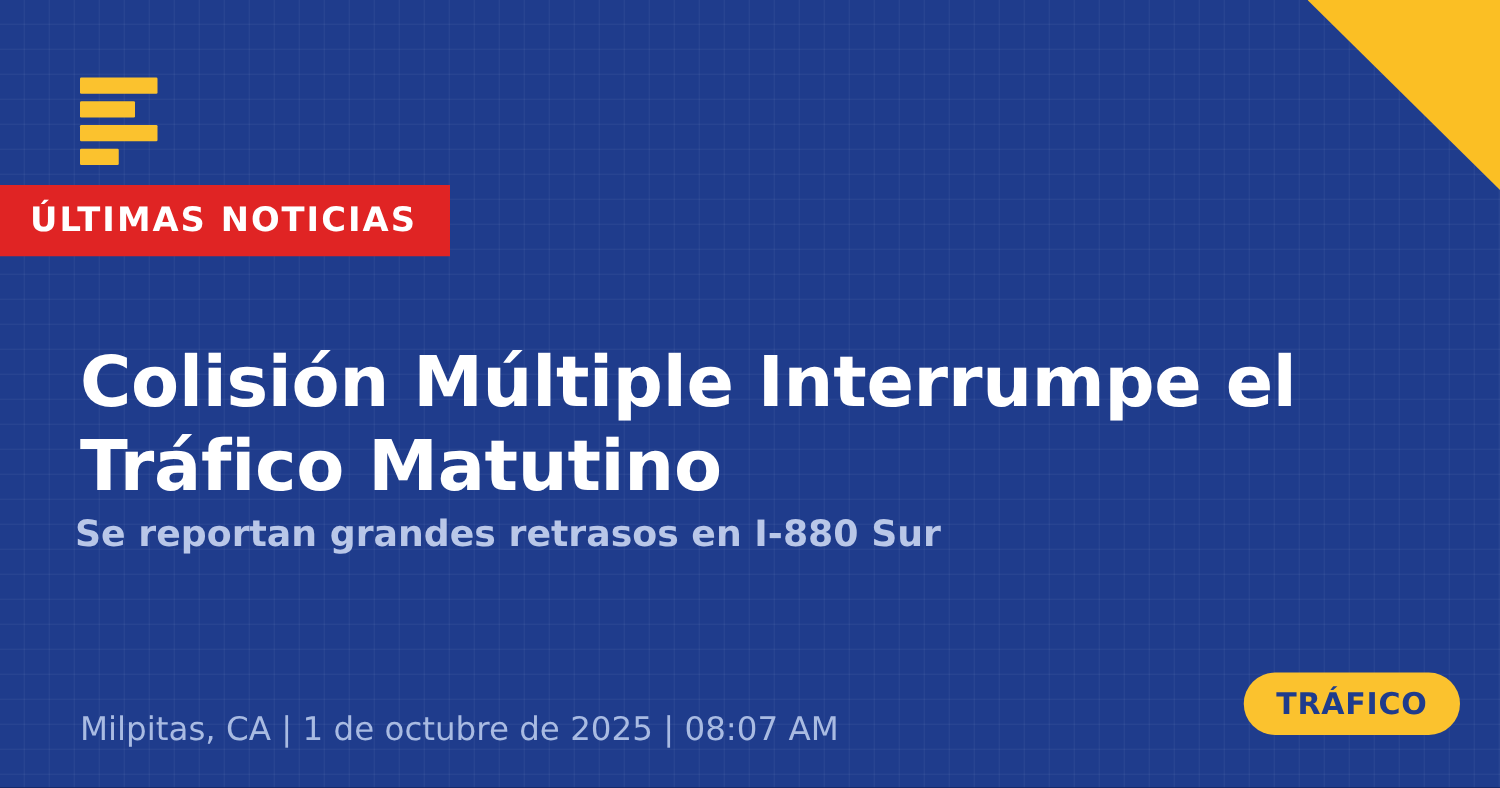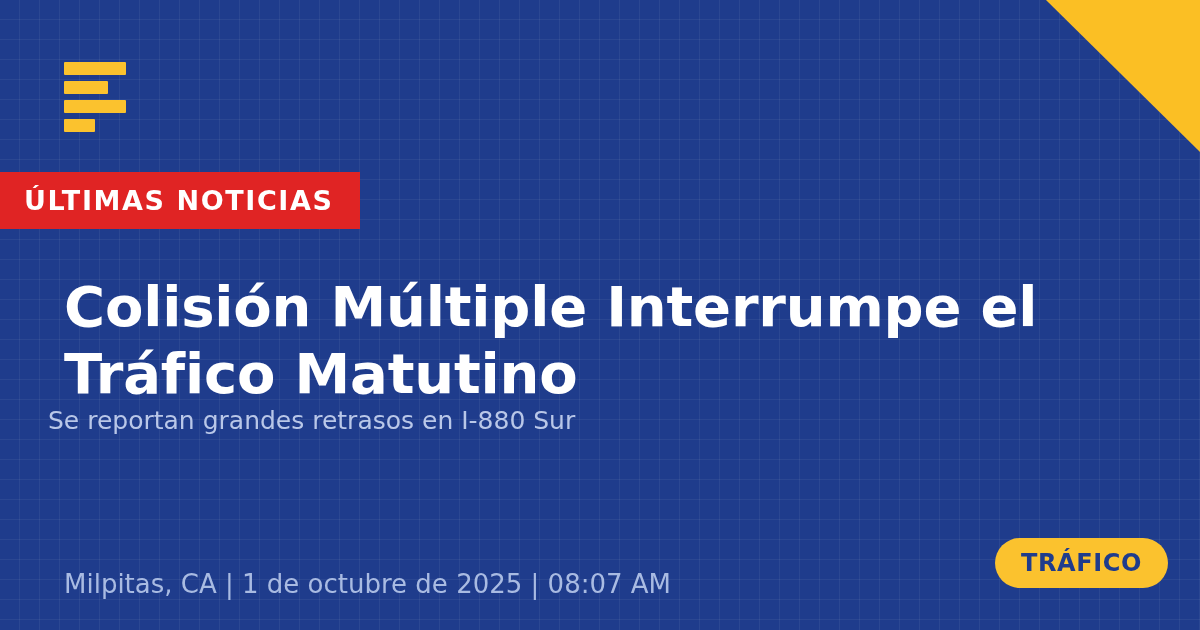--- a/index.html
+++ b/index.html
@@ -52,21 +52,21 @@
   }
   .logo-bar.b1 { width: 62px; }
   .logo-bar.b2 { width: 44px; }
   .logo-bar.b3 { width: 62px; }
   .logo-bar.b4 { width: 31px; margin-bottom: 0; }
 
   
   .breaking-badge {
     position: absolute;
     left: 0;
-    top: 172px;
+    top: 148px;
     height: 57px;
     background: #e02424;
     display: flex;
     align-items: center;
     padding: 0 26px 0 24px;
     z-index: 3;
   }
   .breaking-badge .label {
     color: #ffffff;
     font-size: 27px;
@@ -86,26 +86,26 @@
     font-size: 56px;
     font-weight: bold;
     line-height: 1.2;
     letter-spacing: -0.2px;
     z-index: 3;
   }
 
   
   .subtitle {
     position: absolute;
-    left: 48px;
+    left: 60px;
     top: 380px;
     width: 1000px;
     color: #b9c7e8;
-    font-size: 25px;
-    font-weight: normal;
+    font-size: 29px;
+    font-weight: bold;
     line-height: 1.3;
     z-index: 3;
   }
 
   
   .footer-meta {
     position: absolute;
     left: 64px;
     bottom: 30px;
     color: #a9bbe2;

